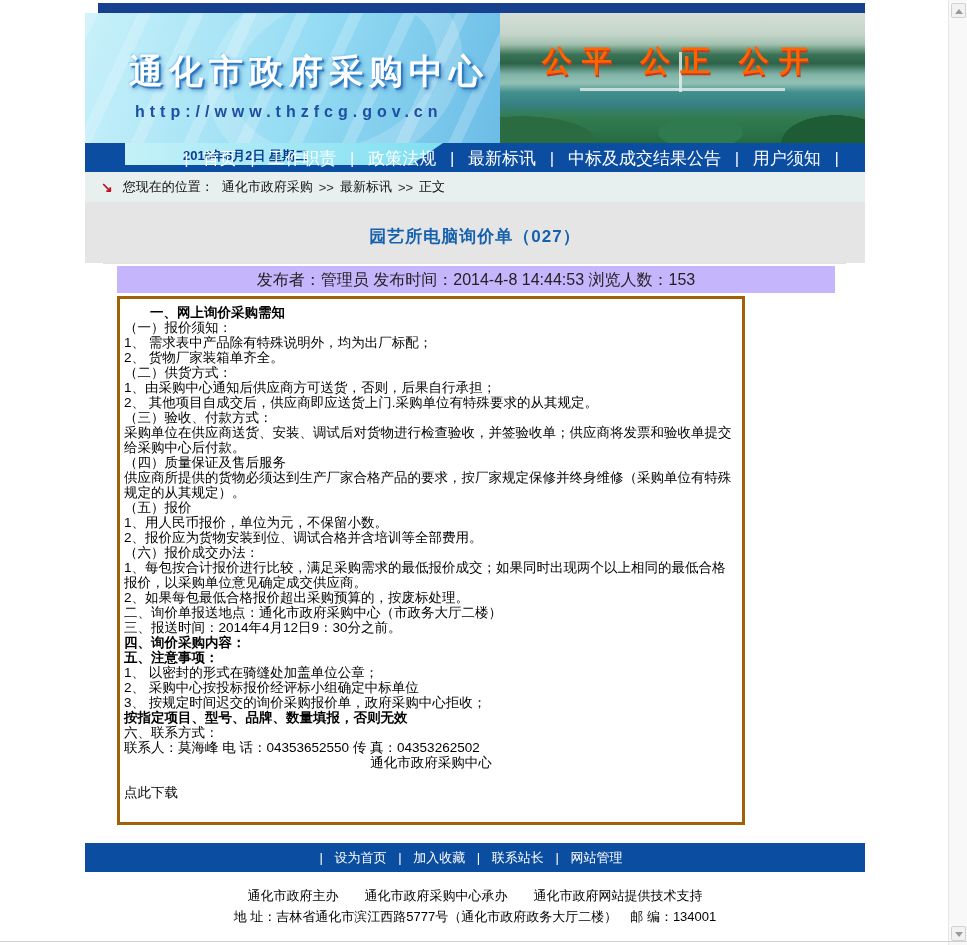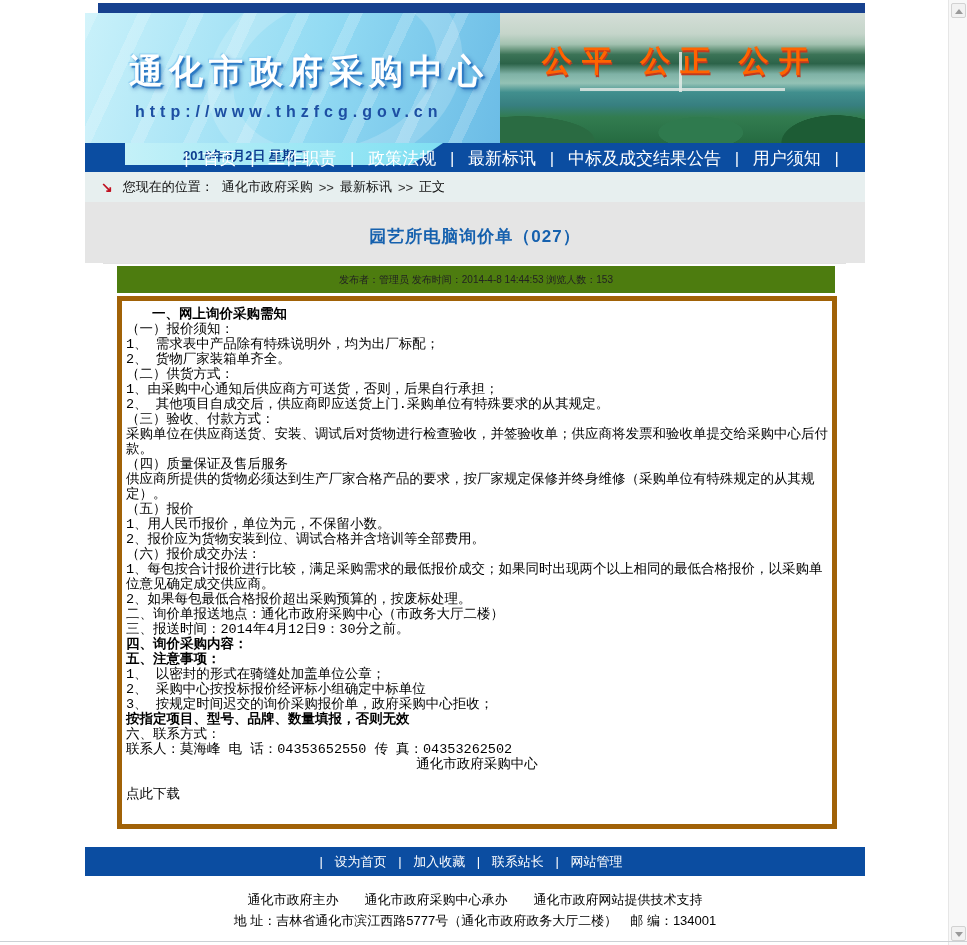--- a/index.html
+++ b/index.html
@@ -56,26 +56,26 @@
   .breadcrumb .sep { margin:0 6px; color:#333333; }
   .breadcrumb .crumb { cursor:pointer; }
 
   
   .title-area { text-align:center; padding:23px 0 15px; background:#e5e5e5; }
   .title { color:#1661ae; font-size:17px; font-weight:bold; letter-spacing:1px; }
 
   .rule { height:1px; background:#e2e2e2; margin:0 19px 0 18px; }
 
   
-  .meta { margin:2px 0 3px 32px; width:718px; height:27px; line-height:27px; background:#4d7c0f;
-    text-align:center; font-size:10px; color:#222222; }
-
-  
-  .content { margin-left:32px; width:720px; border:5px solid #a16207; background:#ffffff;
-    padding:6px 4px 22px 4px; font-size:13.5px; line-height:15px; color:#000000;font-family:Liberation Mono, monospace; }
+  .meta { margin:2px 0 3px 32px; width:718px; height:27px; line-height:27px; background:#c4b5fd;
+    text-align:center; font-size:16px; color:#222222; }
+
+  
+  .content { margin-left:32px; width:628px; border:3px solid #a16207; background:#ffffff;
+    padding:6px 4px 22px 4px; font-size:13.5px; line-height:15px; color:#000000; }
   .content .ln { min-height:15px; }
   .content .b { font-weight:bold; }
   .content .indent { text-indent:26px; }
   .content .center { text-align:center; }
   .download { margin-top:15px; cursor:pointer; }
 
   .gap { height:18px; background:#ffffff; }
 
   
   .footbar { height:29px; background:#0b4da1; color:#ffffff; text-align:center; line-height:29px; font-size:13px; white-space:nowrap; }

